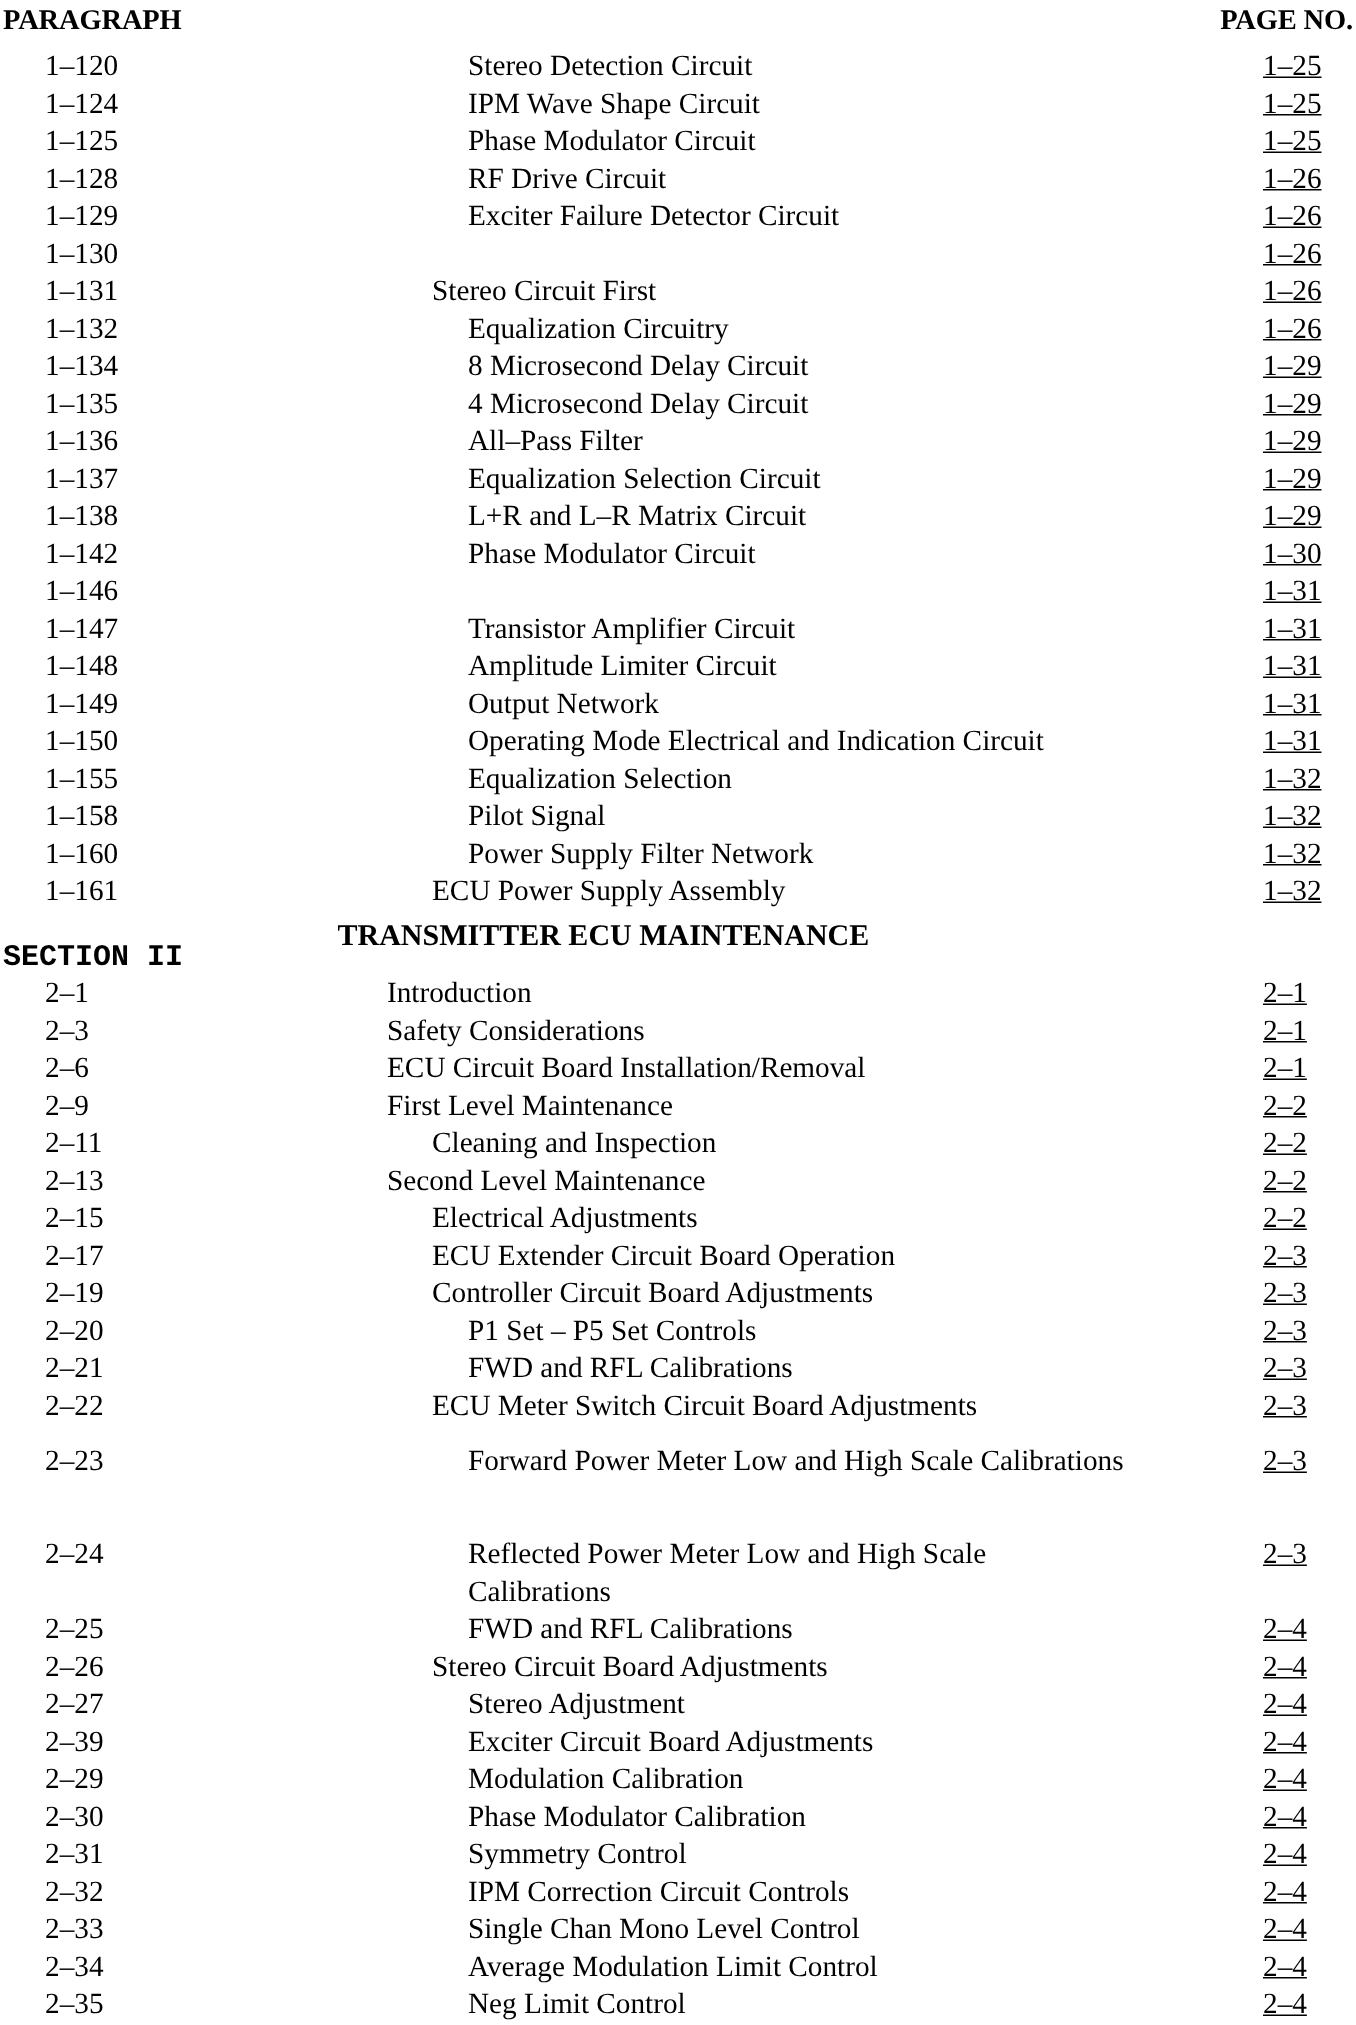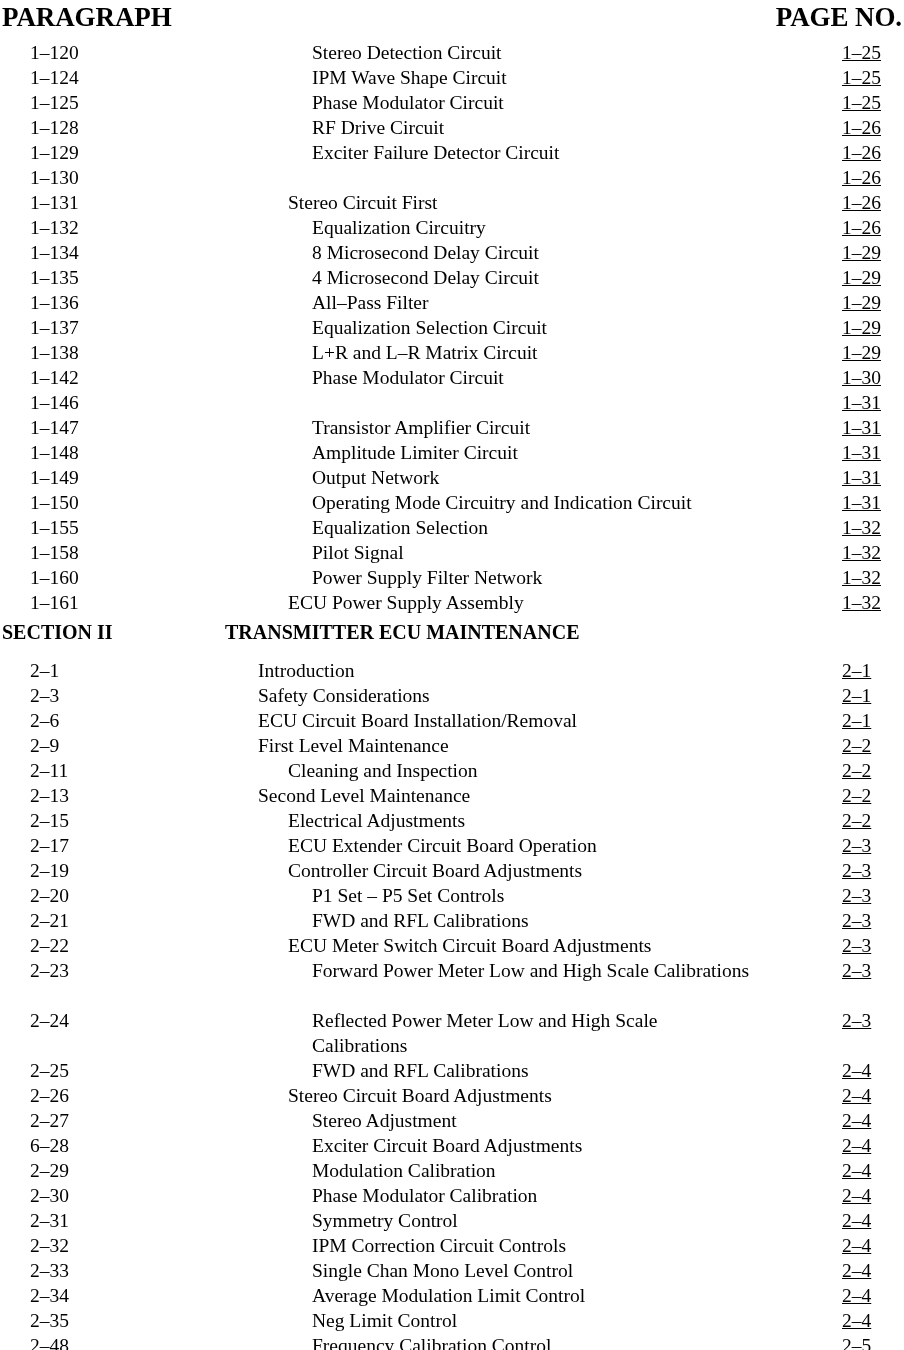--- a/index.html
+++ b/index.html
@@ -22,21 +22,21 @@
     padding: 0;
     box-sizing: border-box;
   }
 
   
   .toc-header {
     display: flex;
     align-items: center;
     justify-content: space-between;
     font-weight: bold;
-    font-size: 27px;
+    font-size: 19px;
     line-height: 1;
     padding: 4px 2px 0 2px;
     letter-spacing: -0.1px;
   }
   .toc-header .col-paragraph { text-align: left; }
   .toc-header .col-page { text-align: right; }
 
   
   .toc-list {
     margin-top: 9px;
@@ -45,20 +45,21 @@
     position: relative;
     display: block;
     height: 25px;
     font-size: 19.5px;
     line-height: 25px;
     white-space: nowrap;
   }
   .toc-row.wrapped {
     height: 50px;
     white-space: normal;
+    margin-top: 12px;
   }
 
   .num {
     position: absolute;
     left: 30px;
     top: 0;
     width: 110px;
     text-align: left;
   }
   .title {
@@ -83,21 +84,22 @@
     display: block;
     height: 34px;
     font-size: 20px;
     line-height: 34px;
     font-weight: bold;
     white-space: nowrap;
   }
   .section-row .sec-label {
     position: absolute;
     left: 2px;
-    top: 0;
+    top: 15px;
+    font-family: Liberation Mono, monospace;
   }
   .section-row .sec-title {
     position: absolute;
     left: 225px;
     top: 0;
   }
 </style>
 </head>
 <body>
 
@@ -192,21 +194,21 @@
         <span class="title lvl2">Amplitude Limiter Circuit</span>
         <span class="pageno">1–31</span>
       </div>
       <div class="toc-row">
         <span class="num">1–149</span>
         <span class="title lvl2">Output Network</span>
         <span class="pageno">1–31</span>
       </div>
       <div class="toc-row">
         <span class="num">1–150</span>
-        <span class="title lvl2">Operating Mode Circuitry and Indication Circuit</span>
+        <span class="title lvl2">Operating Mode Electrical and Indication Circuit</span>
         <span class="pageno">1–31</span>
       </div>
       <div class="toc-row">
         <span class="num">1–155</span>
         <span class="title lvl2">Equalization Selection</span>
         <span class="pageno">1–32</span>
       </div>
       <div class="toc-row">
         <span class="num">1–158</span>
         <span class="title lvl2">Pilot Signal</span>
@@ -309,21 +311,21 @@
         <span class="num">2–26</span>
         <span class="title lvl1">Stereo Circuit Board Adjustments</span>
         <span class="pageno">2–4</span>
       </div>
       <div class="toc-row">
         <span class="num">2–27</span>
         <span class="title lvl2">Stereo Adjustment</span>
         <span class="pageno">2–4</span>
       </div>
       <div class="toc-row">
-        <span class="num">6–28</span>
+        <span class="num">2–39</span>
         <span class="title lvl2">Exciter Circuit Board Adjustments</span>
         <span class="pageno">2–4</span>
       </div>
       <div class="toc-row">
         <span class="num">2–29</span>
         <span class="title lvl2">Modulation Calibration</span>
         <span class="pageno">2–4</span>
       </div>
       <div class="toc-row">
         <span class="num">2–30</span>

